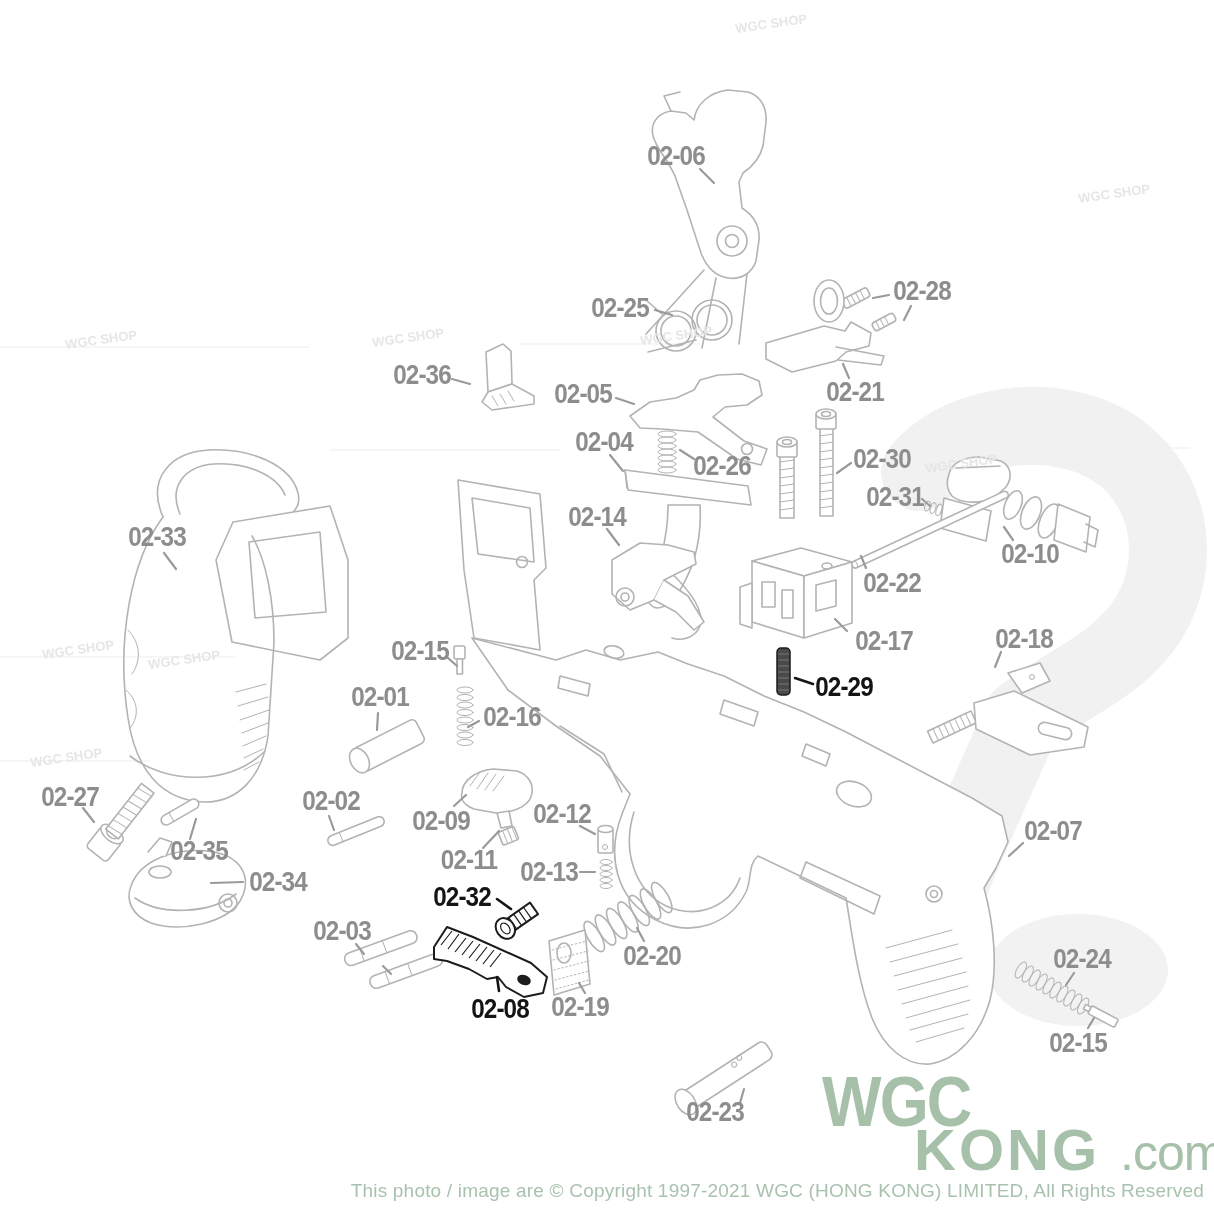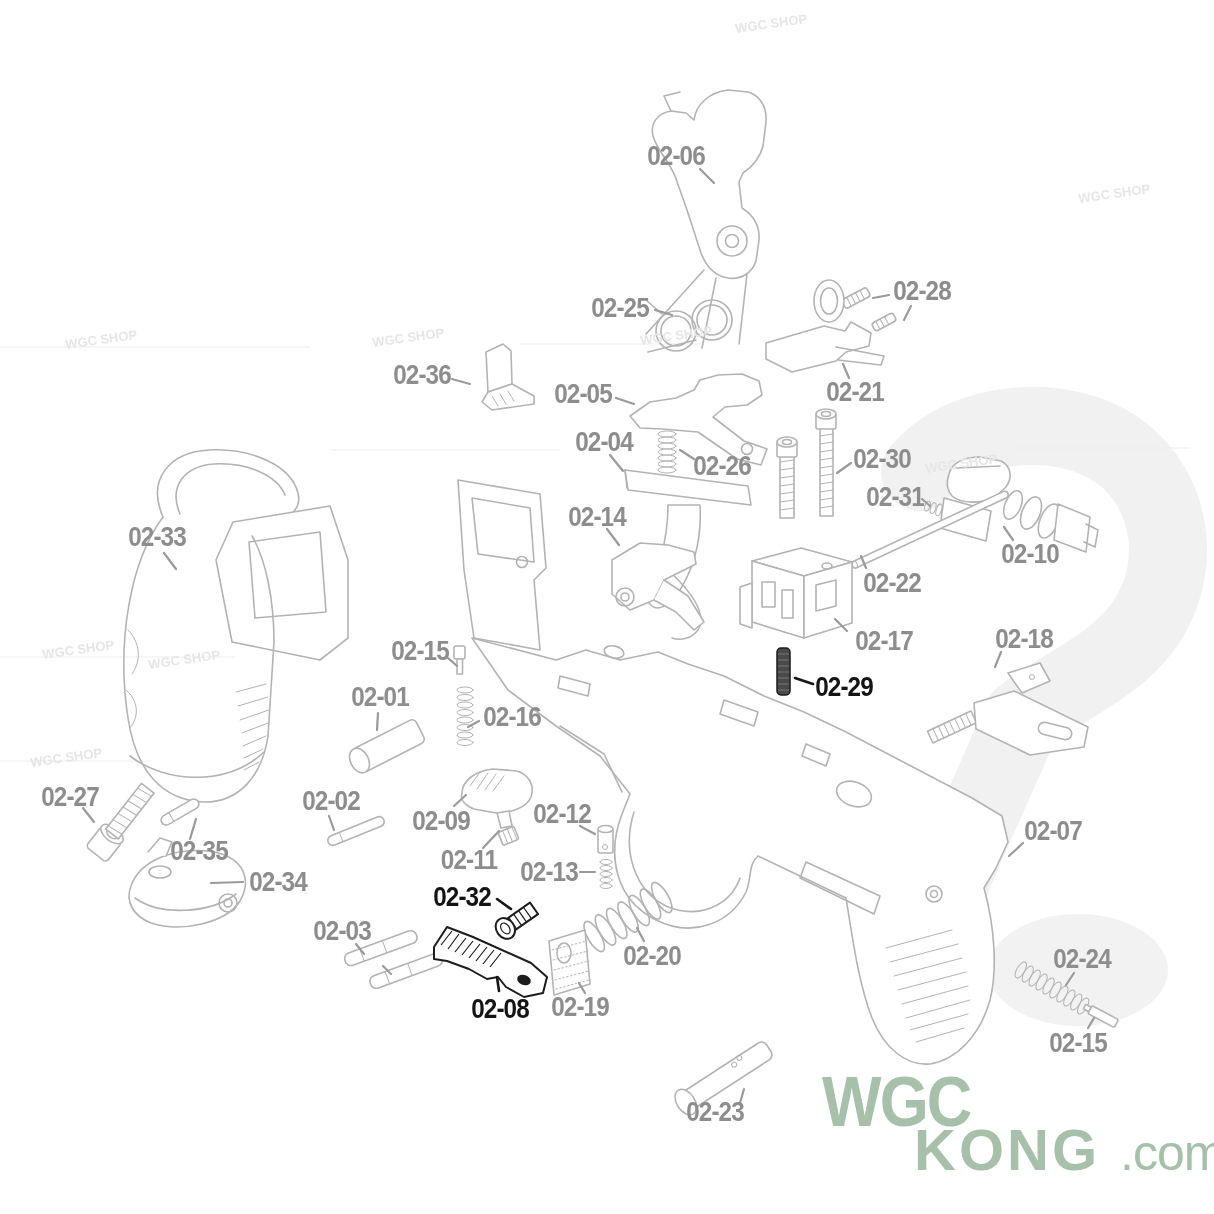--- a/index.html
+++ b/index.html
@@ -435,14 +435,15 @@
 <div class="plabel" style="left:1053px;top:831px;">02-07</div>
 <div class="plabel hlbl" style="left:500px;top:1009px;">02-08</div>
 <div class="plabel" style="left:580px;top:1007px;">02-19</div>
 <div class="plabel" style="left:1082px;top:959px;">02-24</div>
 <div class="plabel" style="left:1078px;top:1043px;">02-15</div>
 <div class="plabel" style="left:715px;top:1112px;">02-23</div>
 
 <div id="logo-line1">WGC</div>
 <div id="logo-line2"><span class="big">KONG</span><span class="small">.com</span></div>
 
+<div id="copyright">This photo / image are © Copyright 1997-2021 WGC (HONG KONG) LIMITED, All Rights Reserved</div>
 
 </div>
 
 </body></html>

